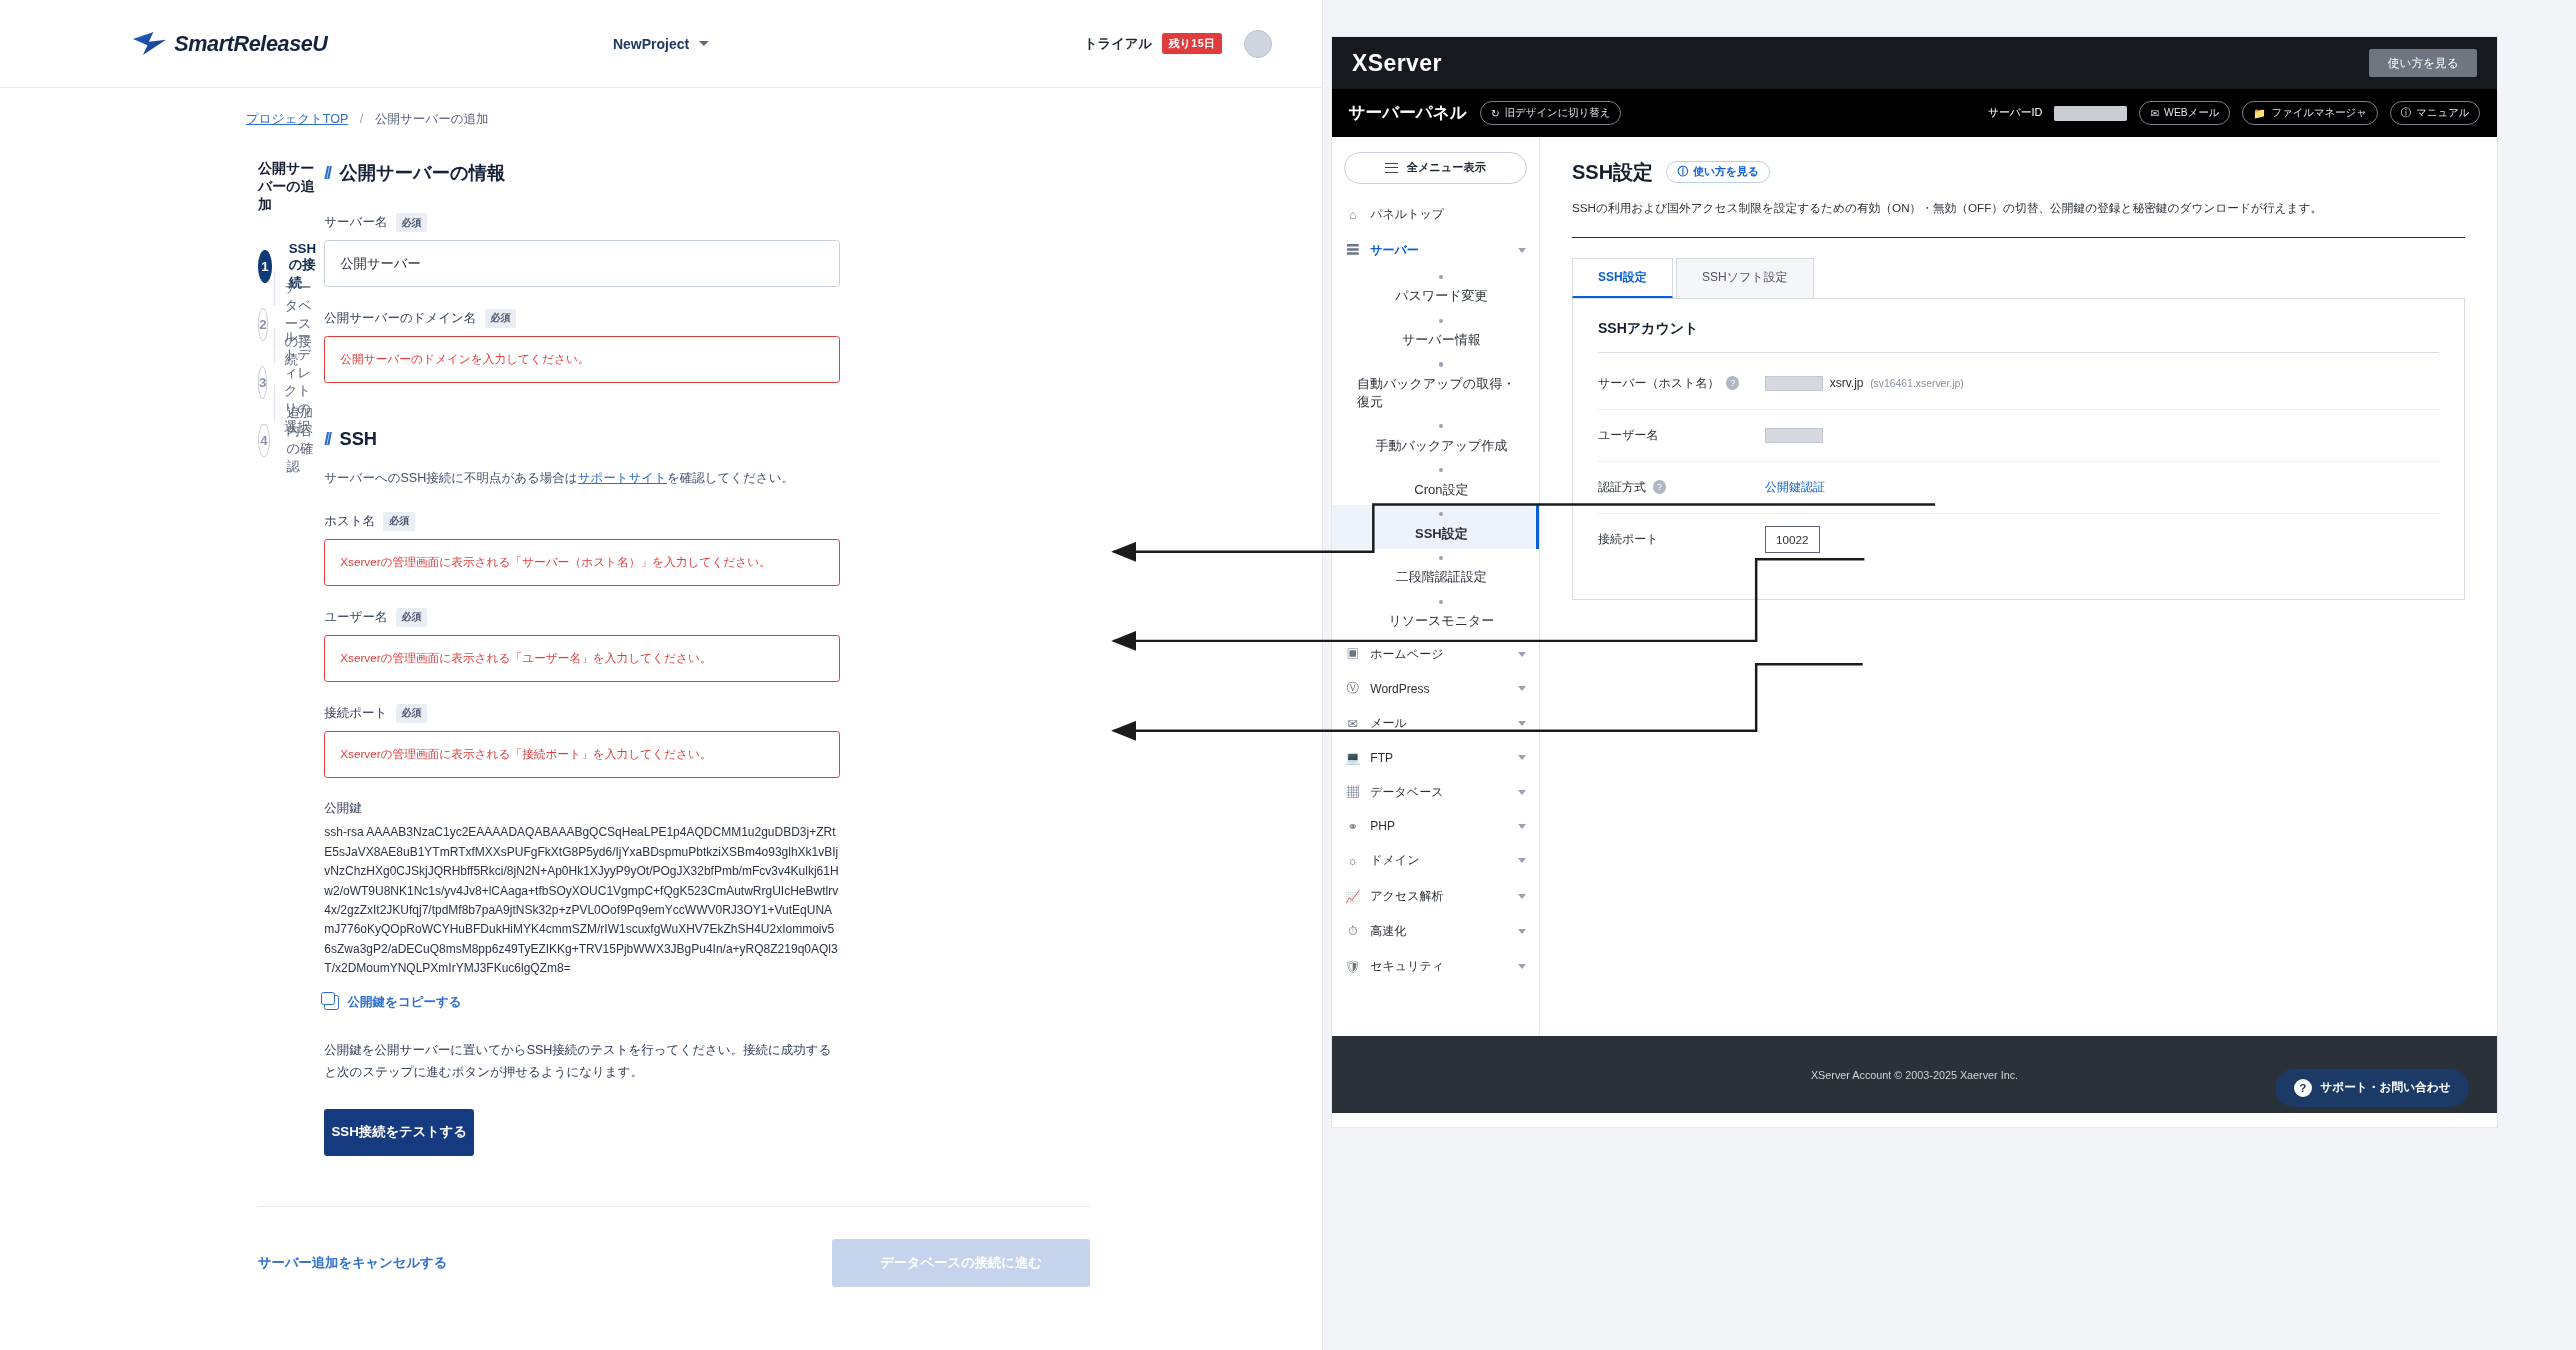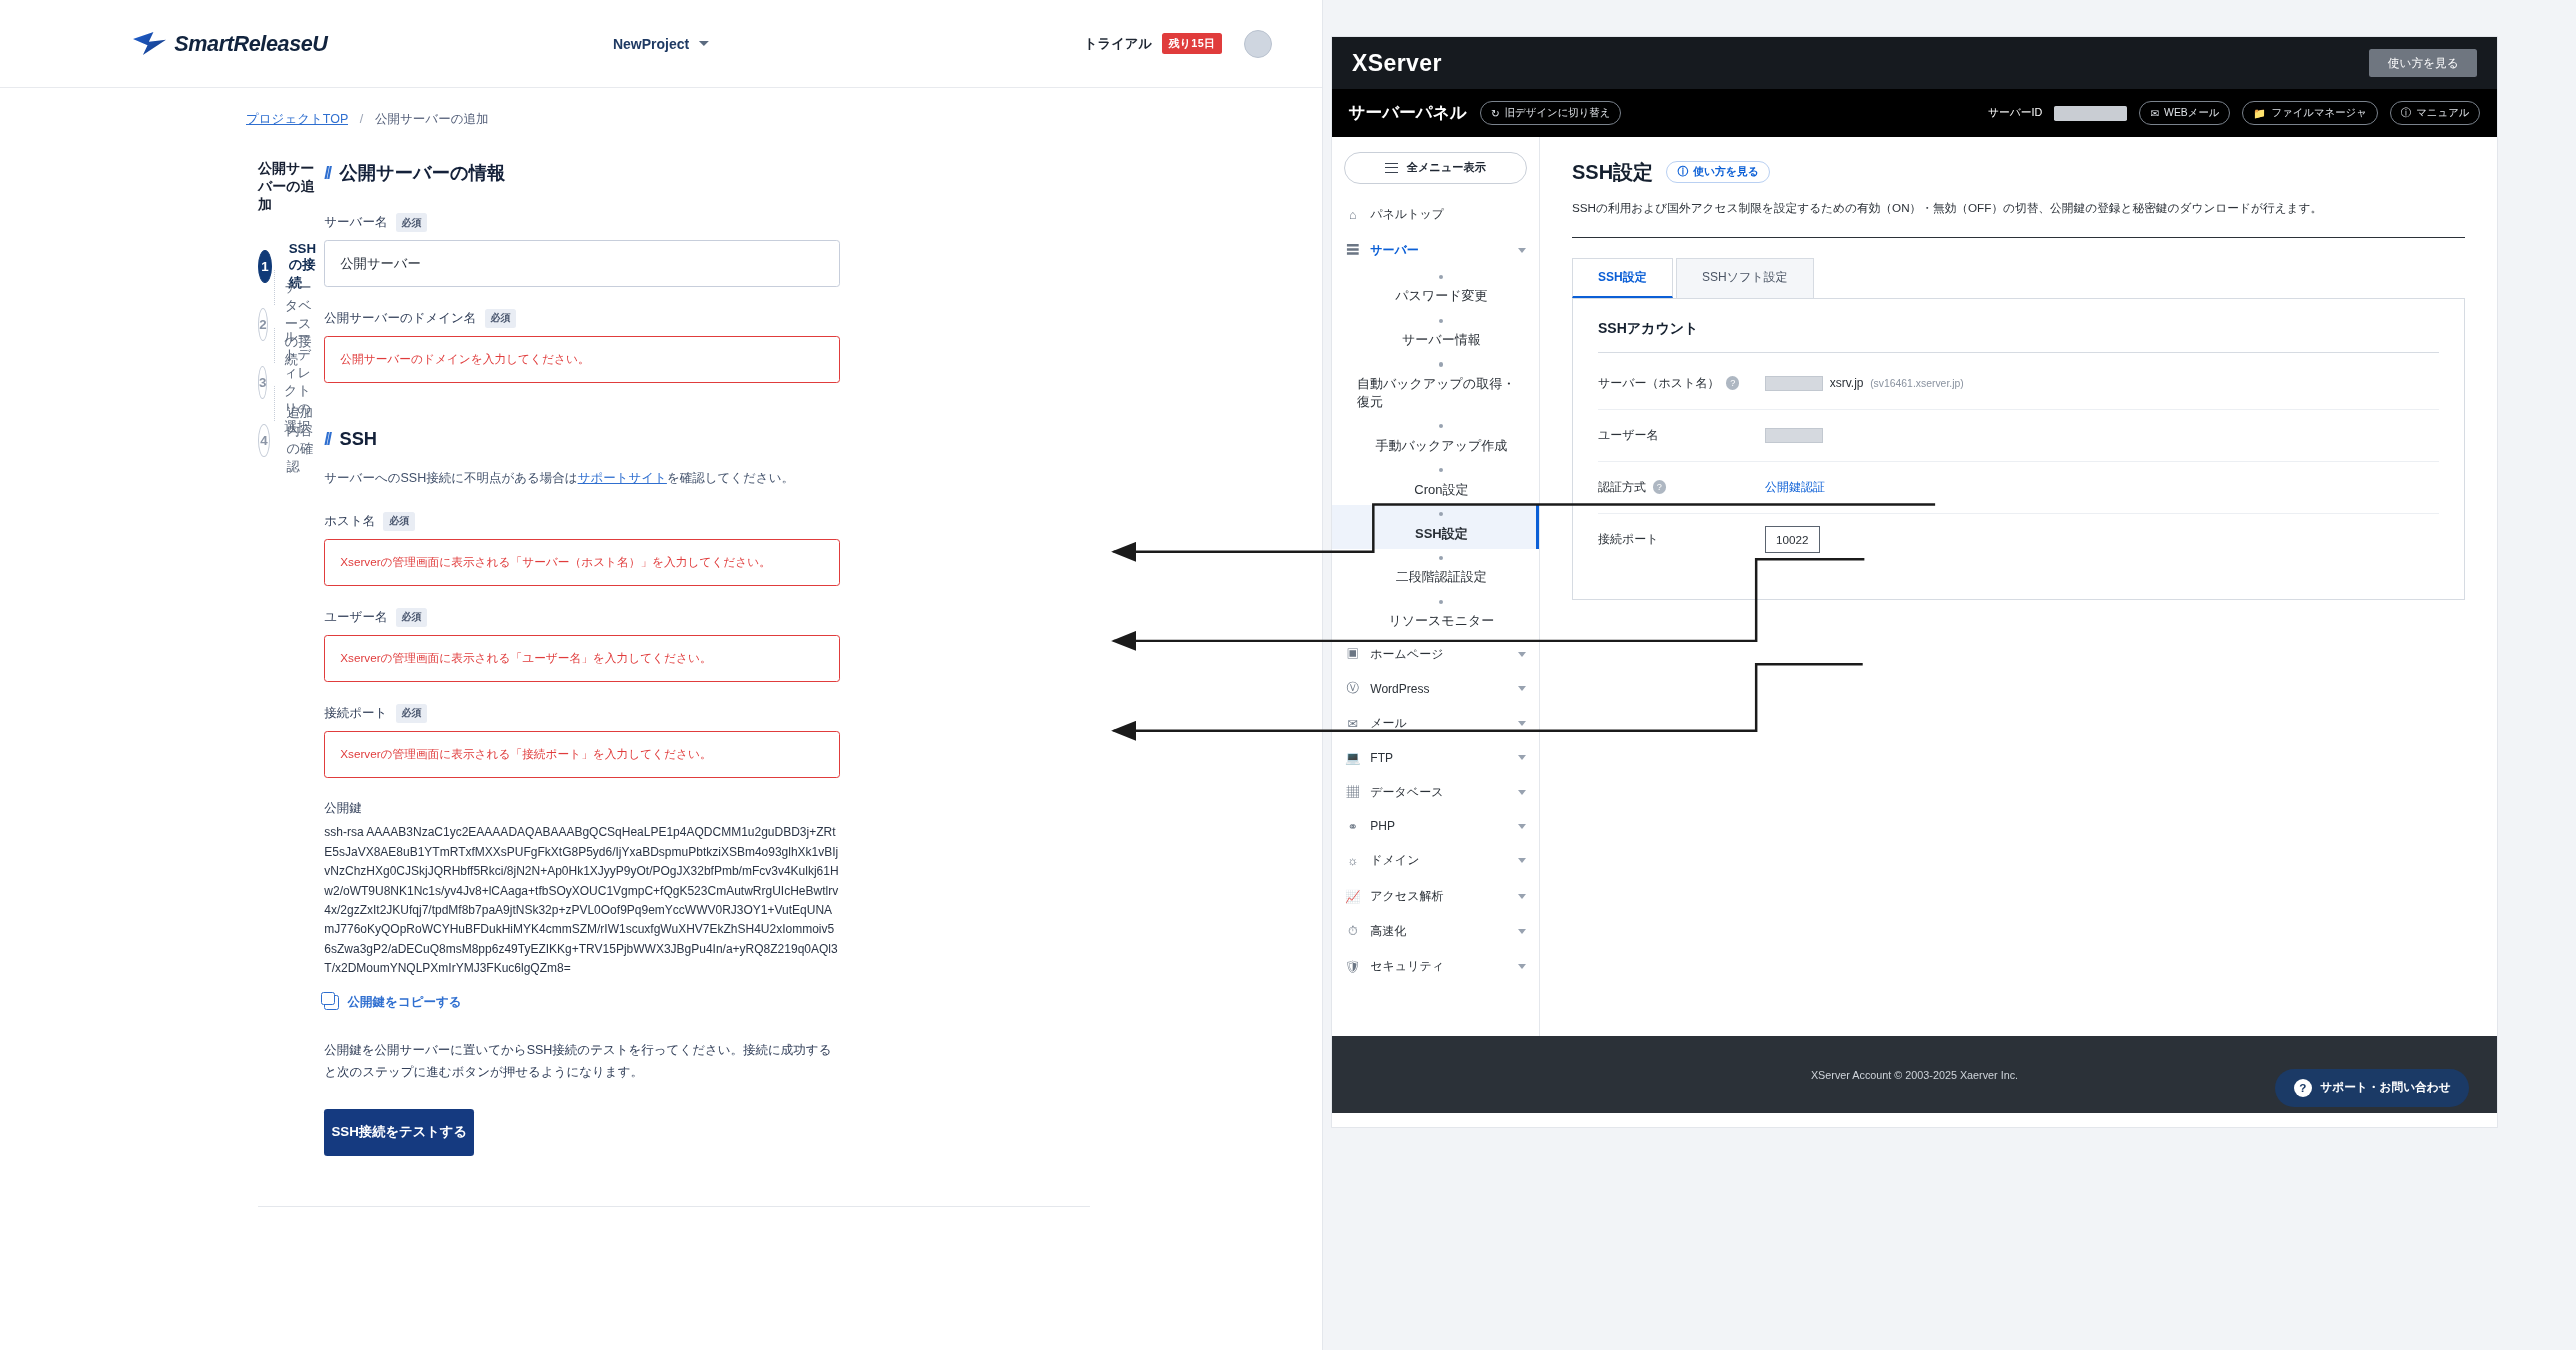--- a/index.html
+++ b/index.html
@@ -353,20 +353,24 @@
           </div>
         </div>
 
         <div class="help-text">公開鍵を公開サーバーに置いてからSSH接続のテストを行ってください。接続に成功すると次のステップに進むボタンが押せるようになります。</div>
 
         <div class="primary-btn">SSH接続をテストする</div>
       </div>
     </div>
 
     <div class="footer-rule"></div>
+    <div class="left-footer">
+      <a class="cancel-link" href="#">サーバー追加をキャンセルする</a>
+      <div class="next-btn">データベースの接続に進む</div>
+    </div>
   </div>
 
   <div class="right-app">
     <div class="xs-window">
 
       <div class="xs-header">
         <div class="xs-logo">XServer</div>
         <div class="xs-logout">使い方を見る</div>
       </div>
 

